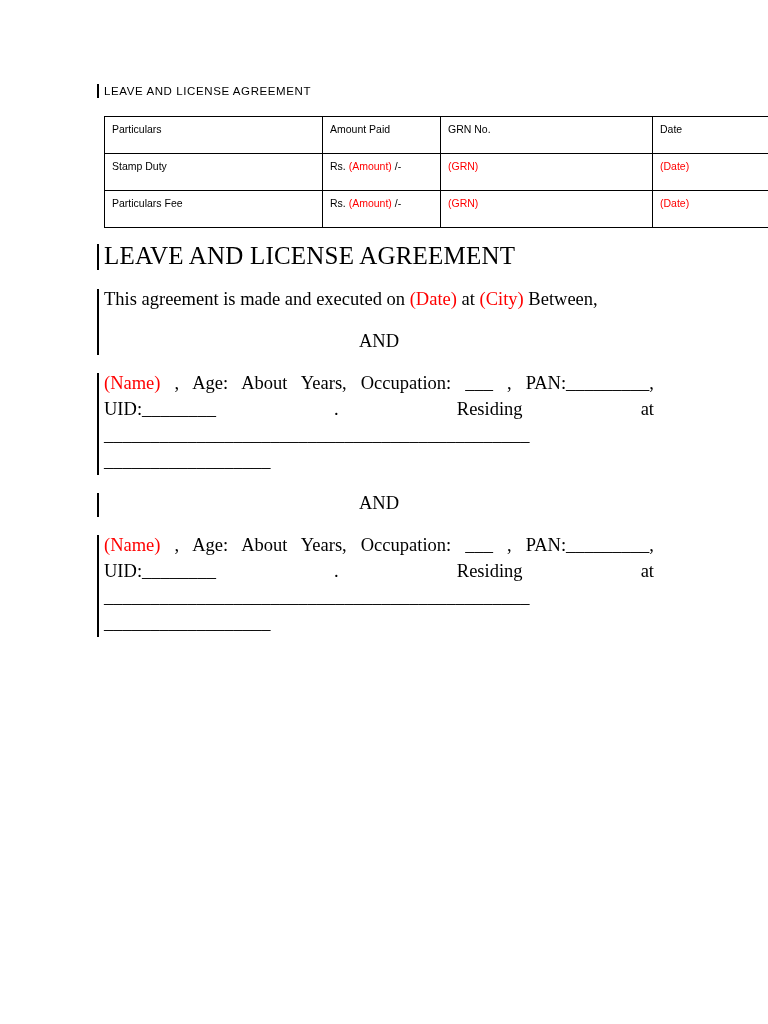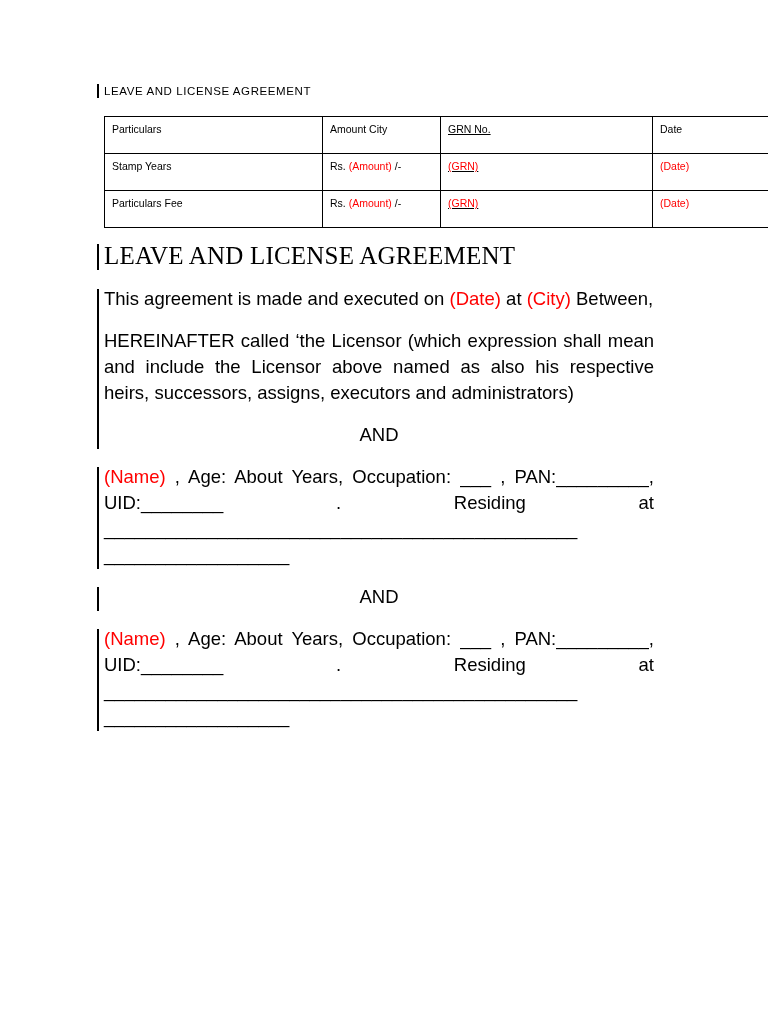--- a/index.html
+++ b/index.html
@@ -55,68 +55,68 @@
     border: 1px solid #000000;
     padding: 6px 14px 6px 7px;
     vertical-align: top;
     font-weight: normal;
     text-align: left;
     height: 24px;
     font-family: "Liberation Sans", sans-serif;
   }
   .col1 { width: 196px; }
   .col2 { width: 96px; }
-  .col3 { width: 190px; text-decoration: underline; }
+  .col3 { width: 190px; }
   .col4 { width: 96px; margin-top: 16px; }
   .col5 { width: 85px; }
   .red { color: #ff0000; }
   h1.title {
     font-family: "Liberation Serif", serif;
     font-size: 25px;
     font-weight: normal;
     margin: 10px 0 16px 0;
     letter-spacing: 0.2px;
     position: relative;
   }
   p.para {
     font-size: 18.5px;
     line-height: 26px;
     margin: 0 16px 16px 0;
     text-align: justify;
     position: relative;
-    font-family: Liberation Sans, sans-serif;
+    font-family: Liberation Serif, serif;
   }
   p.para.nojust { text-align: center; }
   .spacer-lg { height: 38px; }
   .ul { letter-spacing: 0px; }
 </style>
 </head>
 <body>
 
 <div class="page">
   <div class="content">
 
     <div class="header-line">
       <span class="changebar" style="top:0px;height:14px;"></span>
       <span>LEAVE AND LICENSE AGREEMENT</span>
     </div>
 
     <table class="stamp">
       <thead>
         <tr>
           <th class="col1">Particulars</th>
-          <th class="col2">Amount City</th>
+          <th class="col2">Amount Paid</th>
           <th class="col3">GRN No.</th>
           <th class="col4">Date</th>
           <th class="col5">Deface No.</th>
         </tr>
       </thead>
       <tbody>
         <tr>
-          <td class="col1">Stamp Years</td>
+          <td class="col1">Stamp Duty</td>
           <td class="col2"><span>Rs. </span><span class="red">(Amount)</span><span> /-</span></td>
           <td class="col3"><span class="red">(GRN)</span></td>
           <td class="col4"><span class="red">(Date)</span></td>
           <td class="col5"></td>
         </tr>
         <tr>
           <td class="col1">Particulars Fee</td>
           <td class="col2"><span>Rs. </span><span class="red">(Amount)</span><span> /-</span></td>
           <td class="col3"><span class="red">(GRN)</span></td>
           <td class="col4"><span class="red">(Date)</span></td>
@@ -129,24 +129,20 @@
       <span class="changebar" style="top:2px;height:26px;"></span>
       <span>LEAVE AND LICENSE AGREEMENT</span>
     </h1>
 
     <p class="para">
       <span class="changebar" style="top:3px;height:50px;"></span>
       <span>This agreement is made and executed on </span><span class="red">(Date)</span><span> at </span><span class="red">(City)</span><span> Between,</span>
     </p>
 
 
-    <p class="para">
-      <span class="changebar" style="top:3px;height:102px;"></span>
-      <span>HEREINAFTER called ‘the Licensor (which expression shall mean and include the Licensor above named as also his respective heirs, successors, assigns, executors and administrators)</span>
-    </p>
 
     <p class="para nojust">
       <span class="changebar" style="top:3px;height:24px;"></span>
       <span>AND</span>
     </p>
 
     <p class="para">
       <span class="changebar" style="top:3px;height:102px;"></span>
       <span class="red">(Name)</span><span class="ul"> ,   Age:   About   Years,   Occupation:   ___   , PAN:_________,     UID:________      .     Residing     at ______________________________________________ __________________</span>
     </p>

